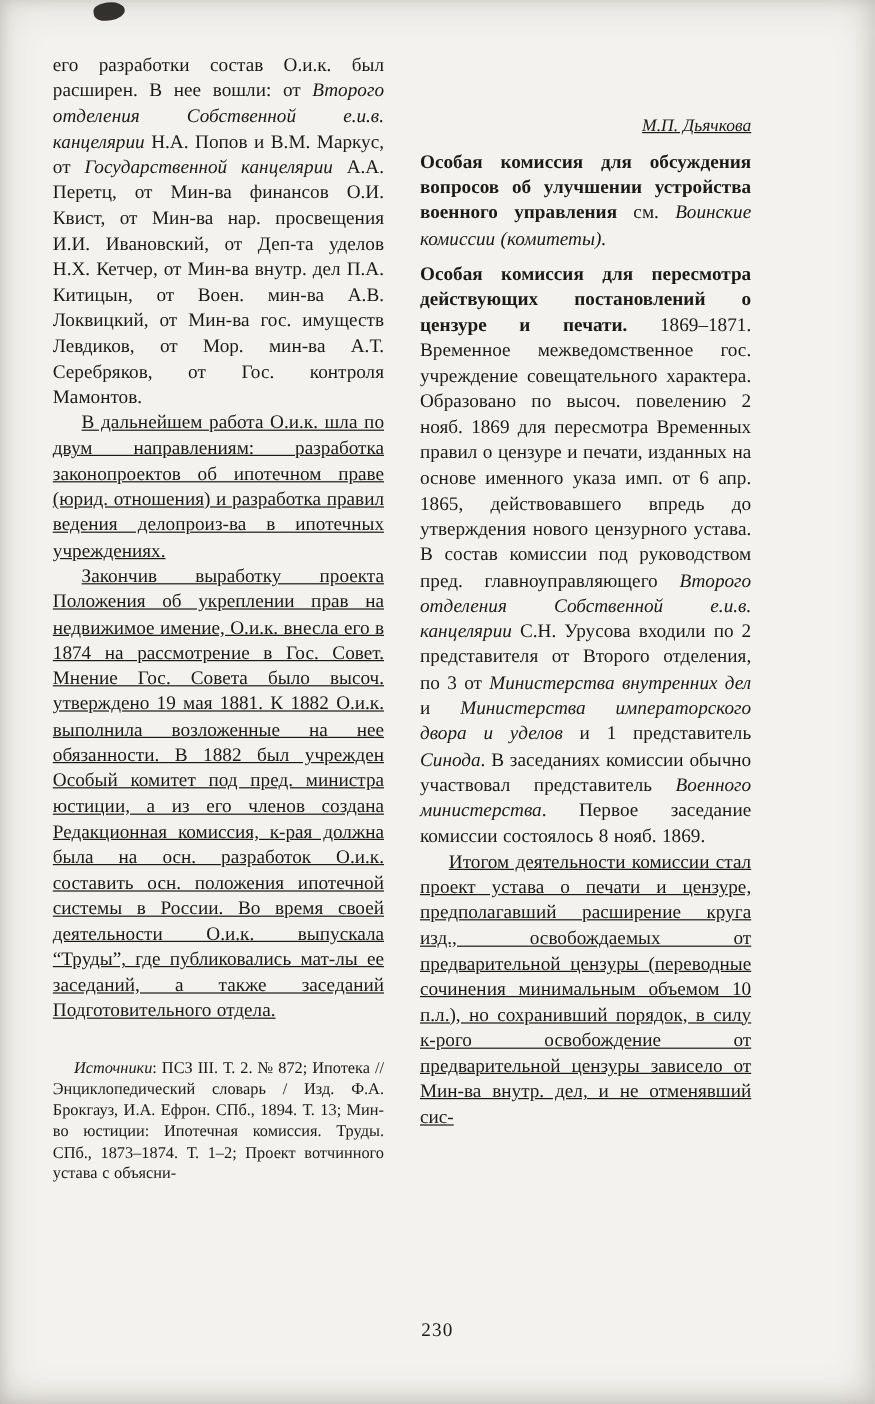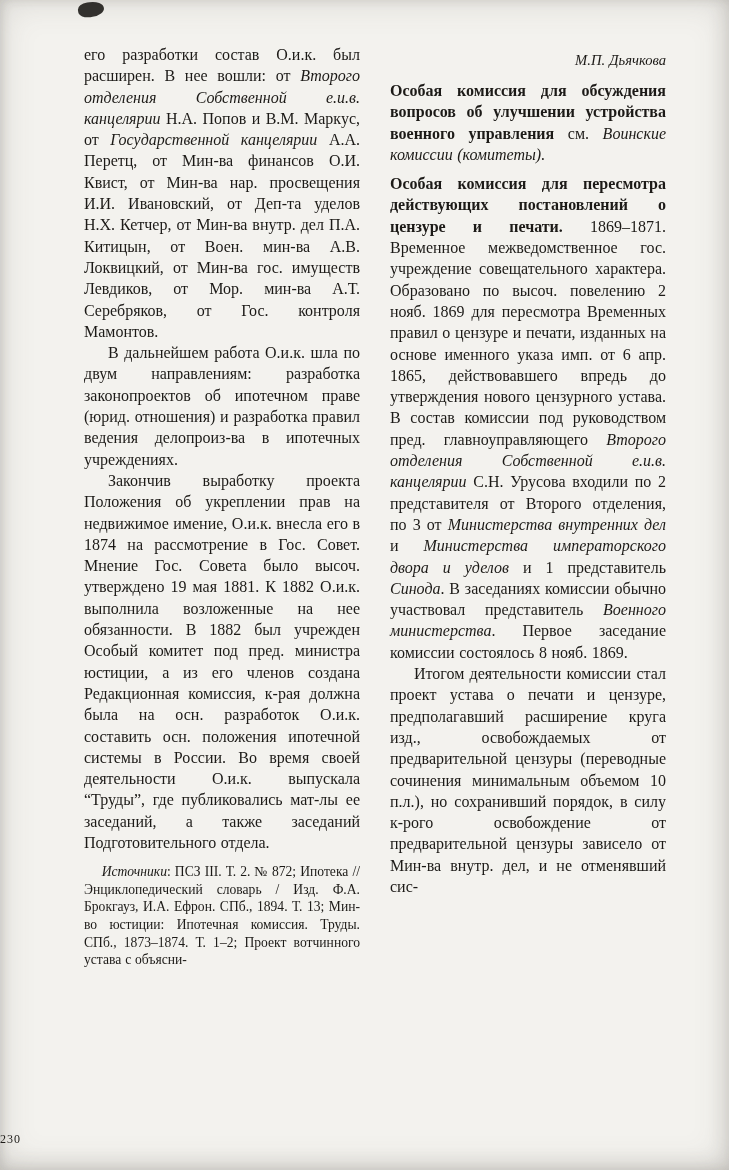--- a/index.html
+++ b/index.html
@@ -26,57 +26,59 @@
     width: 26px;
     height: 15px;
     background: #1f1d1a;
     border-radius: 45% 60% 55% 50%;
     transform: rotate(-8deg);
     opacity: 0.9;
   }
   .columns {
     display: flex;
     gap: 30px;
-    padding: 44px 62px 0 84px;
+    padding: 44px 62px 0 44px;
     box-sizing: border-box;
+    align-items: center;
   }
   .column {
     width: 276px;
     flex: 0 0 276px;
   }
   p {
     margin: 0;
     font-size: 16px;
     line-height: 21.3px;
     text-align: justify;
     word-spacing: 0.5px;
   }
-  p.indent { text-indent: 1.5em; }
+  p.indent { text-indent: 1.5em; text-decoration: underline; }
   p.small {
     font-size: 13.6px;
     line-height: 17.6px;
   }
-  p.sources { margin-top: 10px; text-indent: 1.3em; }
+  p.sources { margin-top: 28px; text-indent: 1.3em; }
   p.author {
     margin: 7px 0 10px 0;
     text-align: right;
     font-size: 14.6px;
     line-height: 19px;
+    text-decoration: underline;
   }
   p.entry { margin-top: 8px; }
   .bold { font-weight: bold; }
   .italic { font-style: italic; }
   .page-number {
     position: absolute;
     left: 0;
     right: 0;
     top: 1100px;
-    font-size: 12px;
+    text-align: center;
+    font-size: 16px;
     letter-spacing: 1px;
-    margin-top: 32px;
   }
 </style>
 </head>
 <body>
 
 <div class="page">
   <div class="scan-artifact"></div>
 
   <div class="columns">
 

